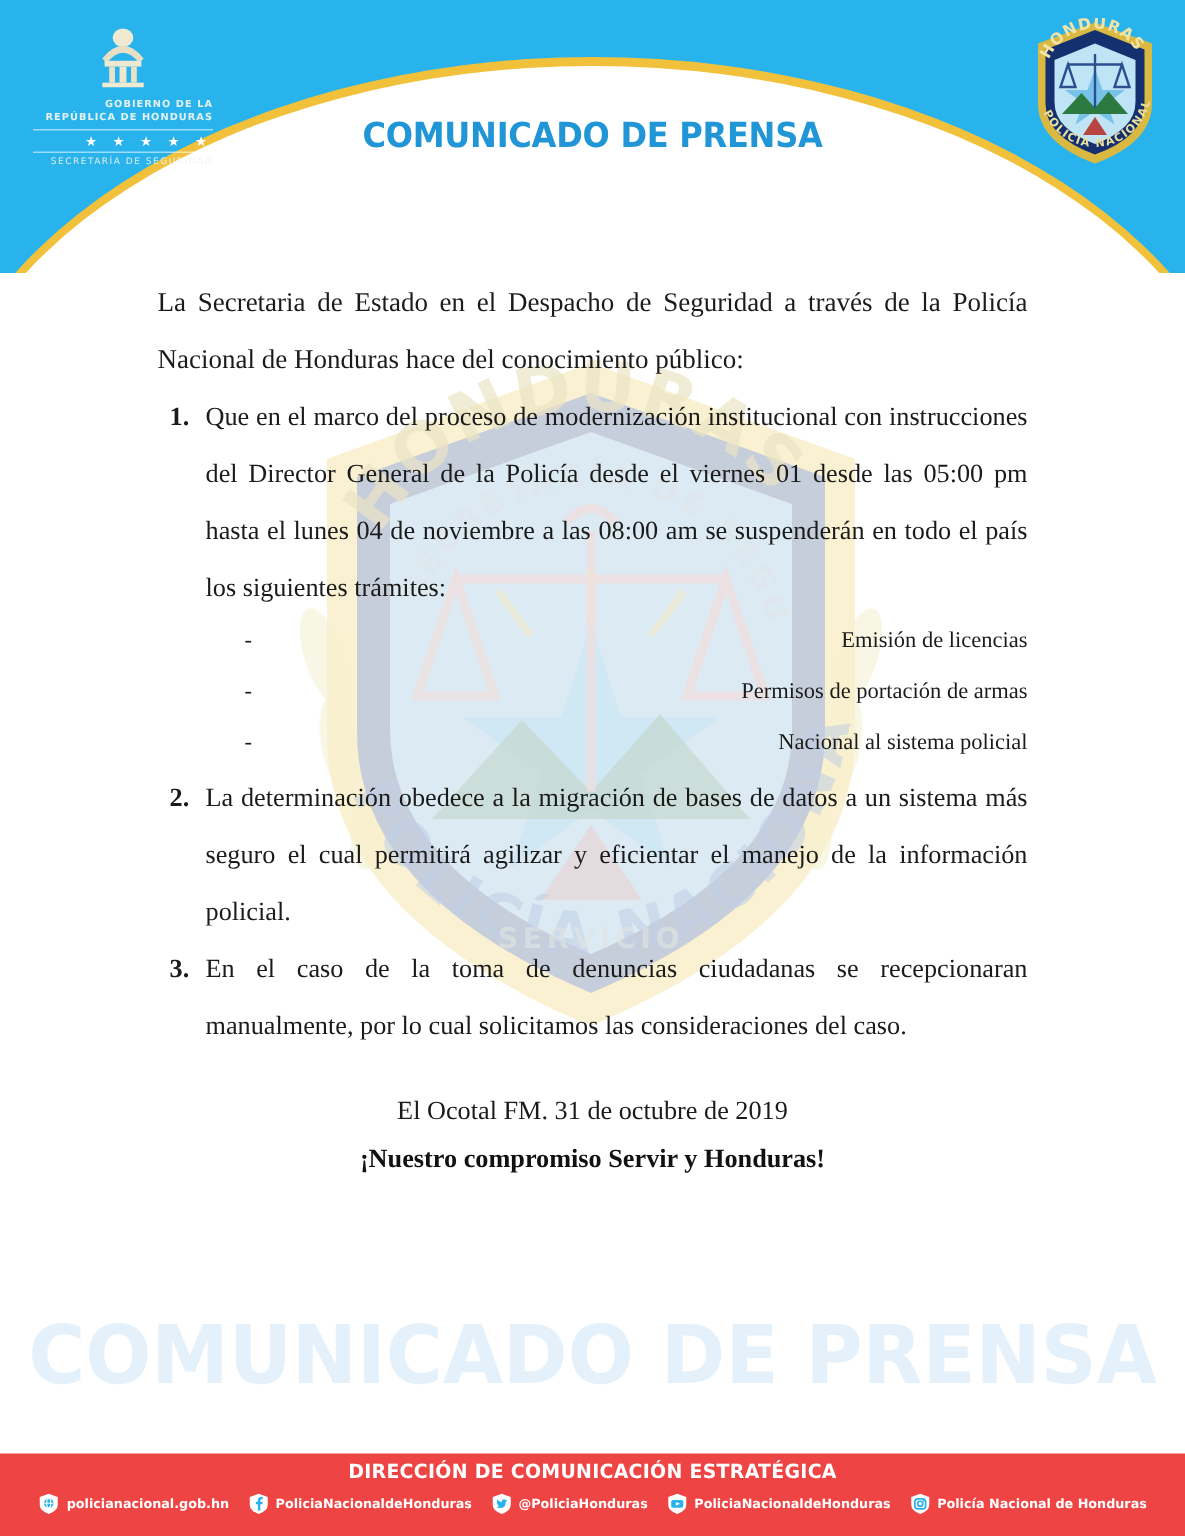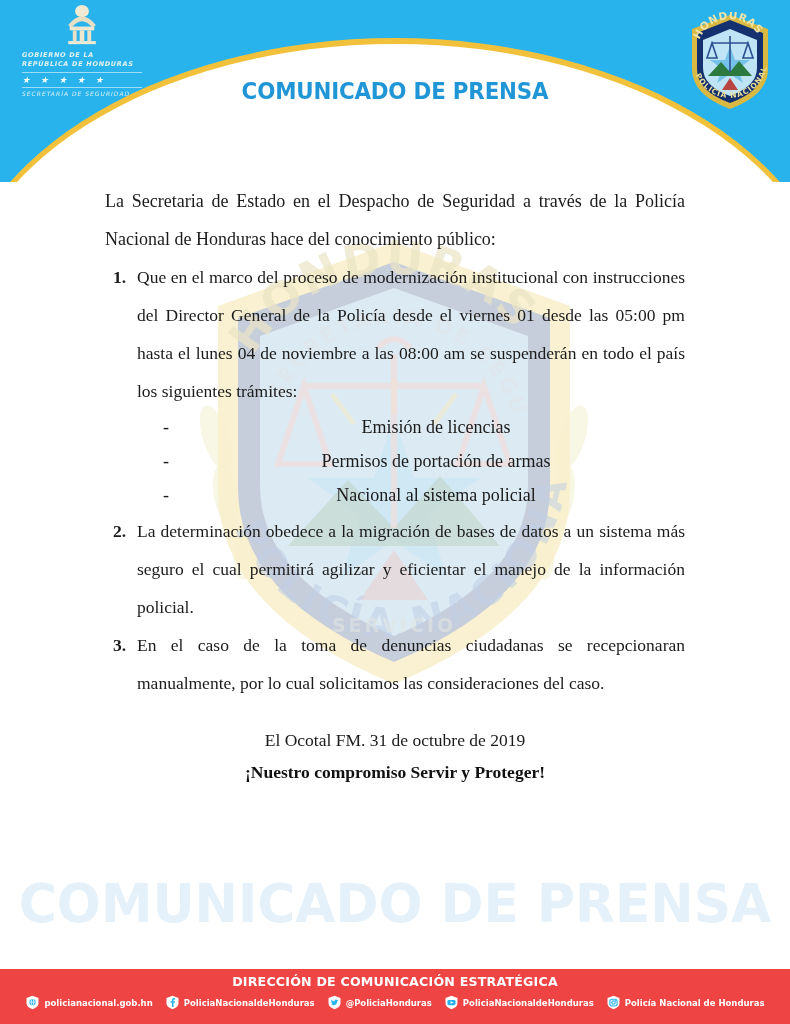--- a/index.html
+++ b/index.html
@@ -46,25 +46,24 @@
     font-size: 23px;
     letter-spacing: -0.2px;
     color: #2196d6;
     z-index: 4;
     transform: scaleX(0.93);
   }
 
   
   .gov-logo {
     position: absolute;
-    left: 22px; top: 2px;
+    left: 22px; top: 16px;
     width: 120px;
-    text-align: left;
+    text-align: right;
     z-index: 5;
-    font-style: italic;
   }
   .gov-crest {
     width: 46px; height: 46px;
     margin: 0 auto 3px auto;
     display: block;
   }
   .gov-line {
     font-family: "DejaVu Sans", sans-serif;
     font-size: 6.5px;
     font-weight: bold;
@@ -164,23 +163,23 @@
     font-size: 17.5px;
   }
   ul.dashlist {
     list-style: none;
     margin: 0;
     padding: 0 0 0 22px;
   }
   ul.dashlist > li {
     position: relative;
     padding-left: 28px;
-    font-size: 18px;
+    font-size: 15px;
     line-height: 34px;
-    text-align: center;
+    text-align: right;
   }
   ul.dashlist > li::before {
     content: "-";
     position: absolute;
     left: 4px; top: 0;
   }
 
   .signoff {
     width: 790px;
     text-align: center;
@@ -363,21 +362,21 @@
       <span>La determinación obedece a la migración de bases de datos a un sistema más seguro el cual permitirá agilizar y eficientar el manejo de la información policial.</span>
     </li>
     <li>
       <span>En el caso de la toma de denuncias ciudadanas se recepcionaran manualmente, por lo cual solicitamos las consideraciones del caso.</span>
     </li>
   </ol>
 
 
   <div class="signoff">
     <div class="signoff-place">El Ocotal FM. 31 de octubre de 2019</div>
-    <div class="signoff-slogan">¡Nuestro compromiso Servir y Proteger!</div>
+    <div class="signoff-slogan">¡Nuestro compromiso Servir y Honduras!</div>
   </div>
 </div>
 
 <div class="footer">
   <div class="footer-title">DIRECCIÓN DE COMUNICACIÓN ESTRATÉGICA</div>
   <div class="social-row">
 
     <div class="social-item">
       <svg class="social-ico" viewBox="0 0 20 20">
         <path d="M10 1 L18 4 V11 Q18 16 10 19 Q2 16 2 11 V4 Z" fill="#ffffff"></path>

